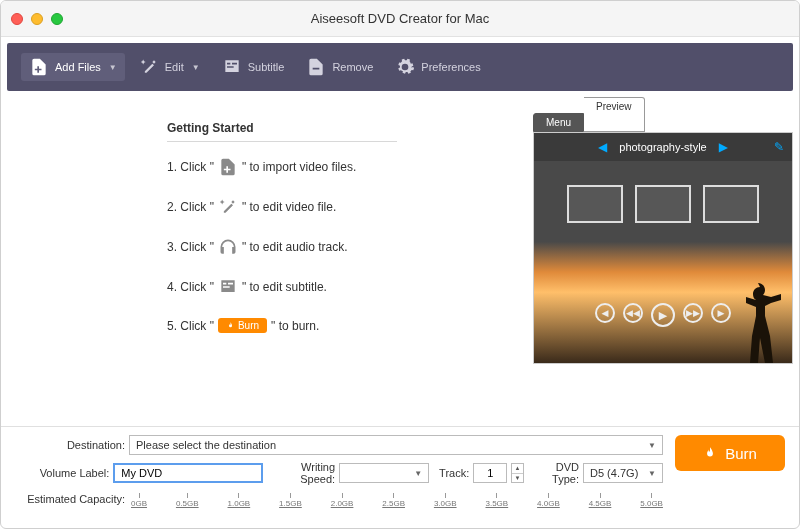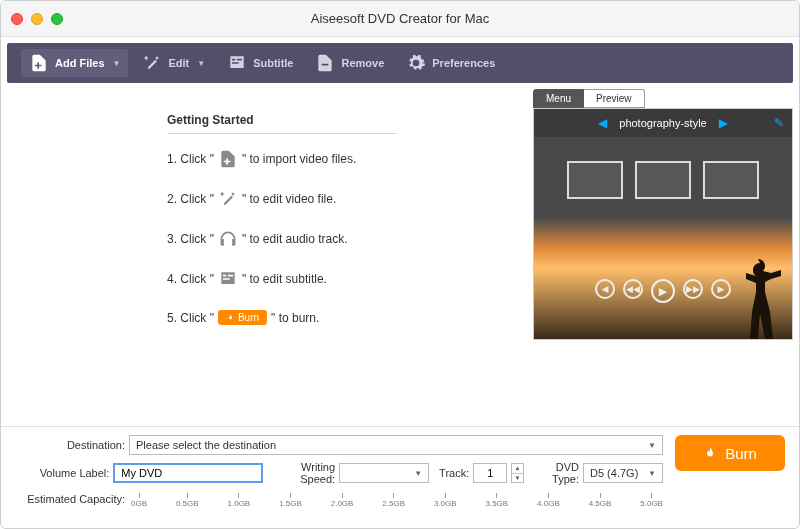--- a/index.html
+++ b/index.html
@@ -5,39 +5,39 @@
 * { box-sizing: border-box; margin: 0; padding: 0; font-family: -apple-system, "Helvetica Neue", Arial, sans-serif; }
 body { background: #fff; width: 800px; height: 529px; overflow: hidden; font-size: 12px; color: #333; }
 .window { width: 800px; height: 529px; border: 1px solid #cfcfcf; border-radius: 6px; overflow: hidden; display: flex; flex-direction: column; }
 .titlebar { height: 36px; background: #f5f5f5; border-bottom: 1px solid #e2e2e2; display: flex; align-items: center; position: relative; }
 .traffic { display: flex; gap: 8px; margin-left: 10px; }
 .tl { width: 12px; height: 12px; border-radius: 50%; }
 .tl.red { background: #ff5f57; border: 1px solid #e04740; }
 .tl.yellow { background: #febc2e; border: 1px solid #dba022; }
 .tl.green { background: #28c840; border: 1px solid #1fa532; }
 .title { position: absolute; left: 0; right: 0; text-align: center; font-size: 13px; color: #333; }
-.toolbar { background: #514f6a; height: 40px; display: flex; align-items: center; padding: 0 14px; gap: 6px; color: #fff; font-size: 11px; margin: 6px; border-radius: 2px; font-weight: bold; }
+.toolbar { background: #514f6a; height: 48px; display: flex; align-items: center; padding: 0 14px; gap: 6px; color: #fff; font-size: 11px; margin: 6px; border-radius: 2px; }
 .tb-item { display: flex; align-items: center; gap: 6px; padding: 4px 8px; border-radius: 3px; cursor: pointer; color: #d4d3df; }
 .tb-item .ico { width: 20px; height: 20px; display: flex; align-items: center; justify-content: center; fill: #d4d3df; }
 .tb-item.primary { background: #605e7a; color: #fff; }
 .tb-item.primary .ico { fill: #fff; }
 .chev { font-size: 8px; margin-left: 2px; color: #c7c6d1; }
 .content { flex: 1; display: flex; padding: 0 6px 0 6px; gap: 6px; }
 .left-pane { flex: 1; padding-top: 24px; }
 .getstart { margin-left: 160px; width: 230px; }
 .getstart h2 { font-size: 12px; font-weight: bold; padding-bottom: 6px; border-bottom: 1px solid #d8d8d8; margin-bottom: 16px; }
 .step { display: flex; align-items: center; font-size: 12px; color: #333; margin-bottom: 22px; }
 .step .mini-ico { width: 20px; height: 18px; margin: 0 4px; display: inline-flex; align-items: center; justify-content: center; fill: #8a8a8a; }
 .burn-pill { background: #ff8a00; color: #fff; font-size: 10px; padding: 2px 8px; border-radius: 3px; display: inline-flex; align-items: center; gap: 3px; margin: 0 4px; }
 .burn-pill svg { fill: #fff; width: 9px; height: 10px; }
 .right-pane { width: 260px; display: flex; flex-direction: column; }
 .tabs { display: flex; gap: 0; }
 .tab { font-size: 10px; padding: 3px 12px; border: 1px solid #999; background: #fff; cursor: pointer; }
 .tab.active { background: #555; color: #fff; border-color: #555; }
-.tab:first-child { border-radius: 3px 0 0 0; }
+.tab:first-child { border-radius: 3px 0 0 0; margin-top: 16px; }
 .tab:last-child { border-radius: 0 3px 0 0; border-left: none; }
 .preview-box { border: 1px solid #ccc; background: #2b2b2b; padding: 0; }
 .preview-header { background: #3a3a3a; height: 28px; display: flex; align-items: center; justify-content: center; gap: 12px; color: #fff; font-size: 11px; position: relative; }
 .preview-header .arrow { color: #00aaff; font-size: 12px; cursor: pointer; }
 .preview-header .ed { position: absolute; right: 8px; color: #00aaff; font-size: 12px; cursor: pointer; }
 .preview-img { position: relative; height: 202px; background: linear-gradient(to bottom, #494949 0%, #494949 40%, #e08a3a 55%, #ffbf6a 65%, #3a2a1a 100%); overflow: hidden; }
 .silhouette { position: absolute; right: 4px; bottom: 0; width: 60px; height: 100px; }
 .thumbs { position: absolute; top: 24px; left: 0; right: 0; display: flex; justify-content: center; gap: 12px; }
 .thumb { width: 56px; height: 38px; border: 2px solid #ddd; background: rgba(255,255,255,0.08); }
 .play-controls { position: absolute; bottom: 36px; left: 0; right: 0; display: flex; justify-content: center; gap: 8px; }
@@ -53,21 +53,21 @@
 .vol-input { border: 2px solid #5c9ded; height: 20px; font-size: 11px; padding: 2px 6px; width: 150px; outline: none; }
 .small-fld { height: 20px; border: 1px solid #bbb; font-size: 11px; padding: 2px 4px; width: 34px; text-align: center; }
 .spin { display: flex; flex-direction: column; border: 1px solid #bbb; height: 20px; width: 14px; font-size: 6px; color: #555; }
 .spin div { flex: 1; display: flex; align-items: center; justify-content: center; border-bottom: 1px solid #ccc; cursor: pointer; }
 .spin div:last-child { border-bottom: none; }
 .burn-btn { background: #ff8a00; color: #fff; border: none; border-radius: 6px; display: flex; align-items: center; justify-content: center; gap: 8px; font-size: 15px; font-weight: 500; cursor: pointer; height: 36px; width: 110px; }
 .burn-btn svg { width: 14px; height: 16px; fill: #fff; }
 .capacity-row { display: flex; align-items: center; gap: 6px; }
 .capacity-track { flex: 1; height: 14px; position: relative; margin-top: 2px; }
 .ticks { position: absolute; top: 0; left: 0; right: 0; display: flex; justify-content: space-between; }
-.tick { display: flex; flex-direction: column; align-items: center; font-size: 8px; color: #777; }
+.tick { display: flex; flex-direction: column; align-items: center; font-size: 8px; color: #777; text-decoration: underline; }
 .tick::before { content: ""; width: 1px; height: 5px; background: #999; margin-bottom: 1px; }
 .bottom-flex { display: flex; gap: 12px; align-items: flex-start; }
 .bottom-left { flex: 1; }
 </style>
 </head>
 <body>
 
 <div class="window">
 
   <div class="titlebar">

